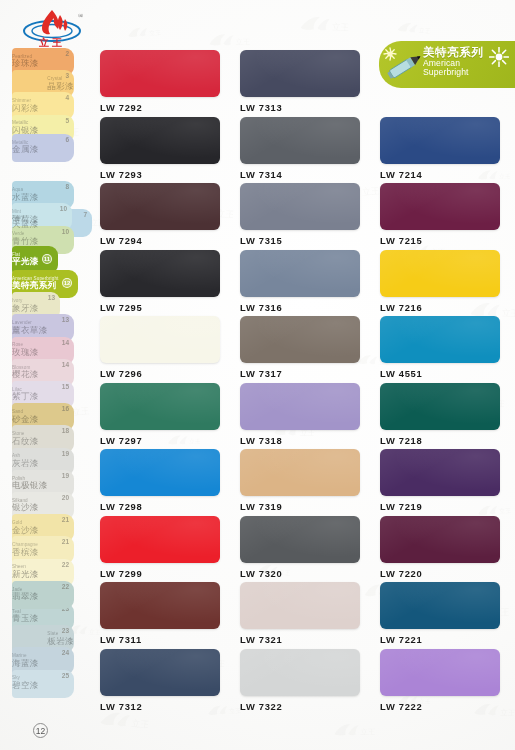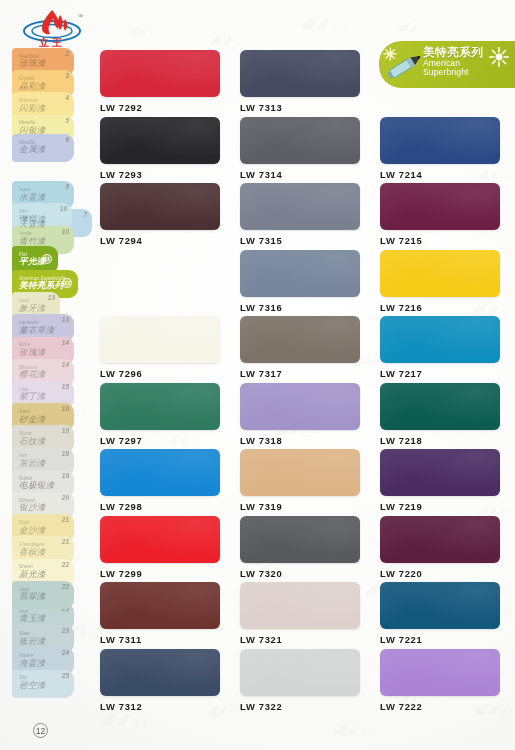--- a/index.html
+++ b/index.html
@@ -43,23 +43,22 @@
     width: 92px; bottom: 40px;
     z-index: 4;
   }
   .tab {
     position: absolute;
     left: 12px;
     height: 28px;
     border-radius: 4px 9px 9px 4px;
     display: flex;
     align-items: center;
-    padding-left: 7px;
+    padding-left: 0;
     overflow: hidden;
-    font-style: italic;
   }
   .tab .tnum {
     position: absolute;
     right: 5px;
     top: 2px;
     font-size: 6.5px;
     font-weight: bold;
     color: rgba(110,105,95,.55);
   }
   .tab.active .tnum {
@@ -253,21 +252,21 @@
   </div>
 
   <div id="rail">
       <div class="tab faded" style="top: 0px; width: 62px; background: rgb(240, 169, 106);">
         <div class="tlabels">
           <span class="ten">Pearlized</span>
           <span class="tcn">珍珠漆</span>
         </div>
         <span class="tnum">2</span>
       </div>
-      <div class="tab faded" style="top: 22.2px; width: 62px; background: rgb(247, 207, 126);">
+      <div class="tab faded" style="top: 22.2px; width: 62px; background: rgb(247, 207, 126); justify-content: flex-end;">
         <div class="tlabels">
           <span class="ten">Crystal</span>
           <span class="tcn">晶彩漆</span>
         </div>
         <span class="tnum">3</span>
       </div>
       <div class="tab faded" style="top: 44.4px; width: 62px; background: rgb(250, 230, 154);">
         <div class="tlabels">
           <span class="ten">Shimmer</span>
           <span class="tcn">闪彩漆</span>
@@ -428,21 +427,21 @@
         </div>
         <span class="tnum">23</span>
       </div>
       <div class="tab faded" style="top: 532.8px; width: 62px; background: rgb(188, 210, 205);">
         <div class="tlabels">
           <span class="ten">Jade</span>
           <span class="tcn">翡翠漆</span>
         </div>
         <span class="tnum">22</span>
       </div>
-      <div class="tab faded" style="top: 577.2px; width: 62px; background: rgb(197, 212, 214);">
+      <div class="tab faded" style="top: 577.2px; width: 62px; background: rgb(197, 212, 214); justify-content: flex-end;">
         <div class="tlabels">
           <span class="ten">Slate</span>
           <span class="tcn">板岩漆</span>
         </div>
         <span class="tnum">23</span>
       </div>
       <div class="tab faded" style="top: 599.4px; width: 62px; background: rgb(196, 212, 221);">
         <div class="tlabels">
           <span class="ten">Marine</span>
           <span class="tcn">海蓝漆</span>
@@ -492,41 +491,45 @@
         <div class="cell c1">
           <div class="chip" style="background: rgb(122, 128, 144);"></div>
           <div class="code">LW 7315</div>
         </div>
         <div class="cell c2">
           <div class="chip" style="background: rgb(109, 31, 69);"></div>
           <div class="code">LW 7215</div>
         </div>
       </div>
       <div class="srow">
+        <div class="cell c0">
+          <div class="chip" style="background: rgb(41, 41, 45);"></div>
+          <div class="code">LW 7295</div>
+        </div>
         <div class="cell c1">
           <div class="chip" style="background: rgb(119, 134, 156);"></div>
           <div class="code">LW 7316</div>
         </div>
         <div class="cell c2">
           <div class="chip" style="background: rgb(246, 204, 23);"></div>
           <div class="code">LW 7216</div>
         </div>
       </div>
       <div class="srow">
         <div class="cell c0">
           <div class="chip" style="background: rgb(247, 246, 233);"></div>
           <div class="code">LW 7296</div>
         </div>
         <div class="cell c1">
           <div class="chip" style="background: rgb(125, 114, 104);"></div>
           <div class="code">LW 7317</div>
         </div>
         <div class="cell c2">
           <div class="chip" style="background: rgb(15, 143, 190);"></div>
-          <div class="code">LW 7217</div>
+          <div class="code">LW 4551</div>
         </div>
       </div>
       <div class="srow">
         <div class="cell c0">
           <div class="chip" style="background: rgb(47, 122, 96);"></div>
           <div class="code">LW 7297</div>
         </div>
         <div class="cell c1">
           <div class="chip" style="background: rgb(162, 148, 201);"></div>
           <div class="code">LW 7318</div>

